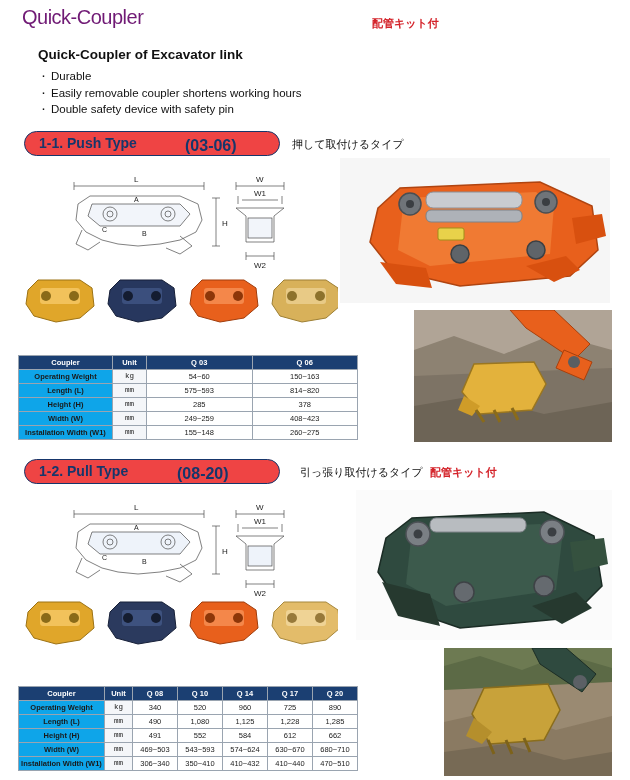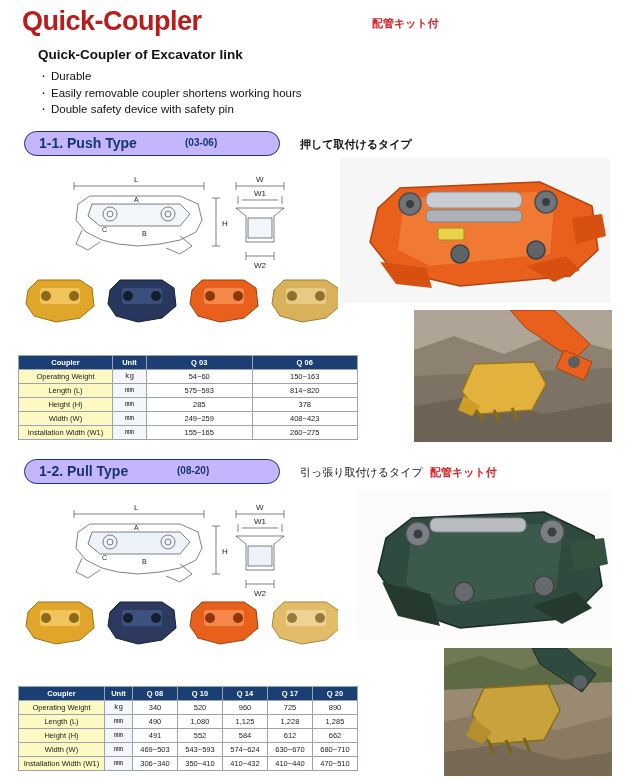--- a/index.html
+++ b/index.html
@@ -12,21 +12,21 @@
     position: relative;
     overflow: hidden;
   }
 
   
   .page-header {
     position: absolute; left: 0; top: 0; width: 630px; height: 40px;
   }
   .title-main {
     position: absolute; left: 22px; top: 6px;
-    font-size: 27px; font-weight: bold; color: #b91c1c;
+    font-size: 20px; font-weight: normal; color: #701a75;
     letter-spacing: -0.5px;
   }
   .title-jp {
     position: absolute; left: 218px; top: 15px;
     font-size: 12.5px; color: #222;
   }
   .title-red {
     position: absolute; left: 372px; top: 16px;
     font-size: 11px; color: #d4232a; font-weight: bold;
   }
@@ -40,29 +40,29 @@
     font-size: 11.5px; line-height: 16.5px; color: #111;
   }
   .bullets li { list-style: none; position: relative; padding-left: 11px; }
   .bullets li:before { content: "·"; position: absolute; left: 1px; top: -1px; font-size: 15px; }
   ul.bullets { margin:0; padding:0; }
 
   
   .sec-pill {
     position: absolute;
     height: 25px; border: 1.6px solid #16366b; border-radius: 13px;
-    background: #c4b5fd;
+    background: #ef4444;
   }
   .sec-pill .num {
     position: absolute; left: 14px; top: 3px;
     font-size: 14px; font-weight: bold; color: #16366b;
   }
   .sec-pill .paren {
     position: absolute; top: 5px;
-    font-size: 10px; color: #16366b; font-weight: bold;
+    font-size: 16px; color: #16366b; font-weight: bold;
   }
   .sec-note {
     position: absolute; font-size: 11px; color: #111;
   }
   .sec-note-red {
     position: absolute; font-size: 11px; color: #d4232a; font-weight: bold;
   }
 
   
   table.spec {
@@ -77,21 +77,21 @@
     padding: 1px 2px;
     height: 13px;
     line-height: 11px;
     color: #1a1a1a;
     background: #ffffff;
   }
   table.spec thead th {
     background: #1b3f72; color: #ffffff; font-weight: bold;
     height: 14px;
   }
-  table.spec tbody td:first-child { background: #fef9c3; font-weight: normal; }
+  table.spec tbody td:first-child { background: #0ea5e9; font-weight: bold; }
   table.spec tbody td:nth-child(2) { background: #f4f6f9; font-family: Liberation Mono, monospace; }
 
   
   .drawing { position: absolute; }
 
   
   .coupler-row { position: absolute; }
 
   
   .photo { position: absolute; overflow: hidden; }
@@ -109,21 +109,21 @@
 <ul class="bullets">
   <li>Durable</li>
   <li>Easily removable coupler shortens working hours</li>
   <li>Double safety device with safety pin</li>
 </ul>
 
 <div class="sec-pill" style="left:24px; top:131px; width:256px;">
   <span class="num">1-1. Push Type</span>
   <span class="paren" style="left:160px;">(03-06)</span>
 </div>
-<div class="sec-note" style="left:300px; top:137px;font-weight:bold;">押して取付けるタイプ</div>
+<div class="sec-note" style="left:292px; top:137px;">押して取付けるタイプ</div>
 
 <svg class="drawing" style="left:30px; top:170px;" width="262" height="100" viewBox="0 0 262 100">
   <g stroke="#4a4a4a" fill="none" stroke-width="0.7">
 
     <line x1="44" y1="16" x2="174" y2="16"></line>
     <line x1="44" y1="12" x2="44" y2="20"></line>
     <line x1="174" y1="12" x2="174" y2="20"></line>
 
     <path d="M48 34 L60 26 L150 26 L168 34 L172 50 L166 62 L150 70 L130 74 L108 76 L88 74 L72 70 L56 62 L46 50 Z" fill="#ffffff"></path>
     <path d="M62 34 L150 34 L160 44 L150 56 L70 56 L58 46 Z" fill="#f2f5fa"></path>
@@ -261,21 +261,21 @@
     </tr>
     <tr>
       <td>Width (W)</td>
       <td>mm</td>
       <td>249~259</td>
       <td>408~423</td>
     </tr>
     <tr>
       <td>Installation Width (W1)</td>
       <td>mm</td>
-      <td>155~165</td>
+      <td>155~148</td>
       <td>260~275</td>
     </tr>
   </tbody>
 </table>
 
 <div class="sec-pill" style="left:24px; top:459px; width:256px;">
   <span class="num">1-2. Pull Type</span>
   <span class="paren" style="left:152px;">(08-20)</span>
 </div>
 <div class="sec-note" style="left:300px; top:465px;">引っ張り取付けるタイプ</div>

